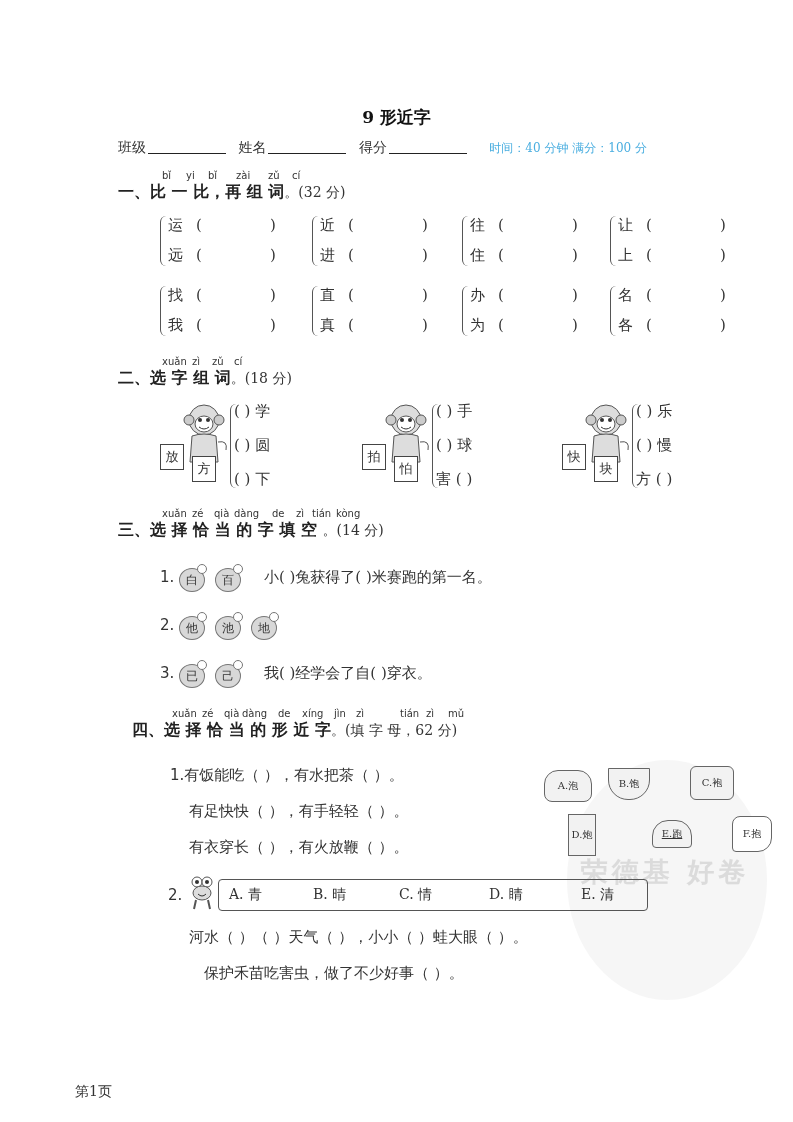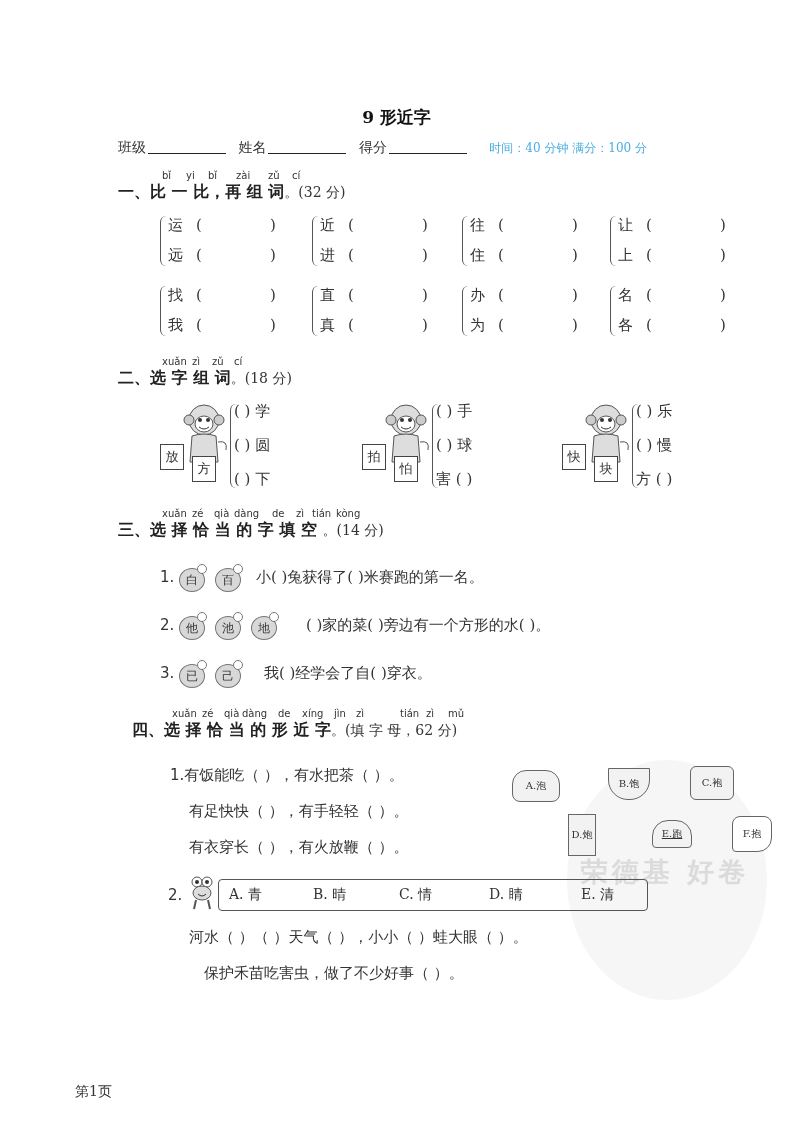--- a/index.html
+++ b/index.html
@@ -196,26 +196,25 @@
   <span style="left:192px">tián</span>
   <span style="left:216px">kòng</span>
 </div>
 <div class="abs sec-head" style="top:520px;left:118px;">
   <span>三、</span><span>选 择 恰 当  的 字 填 空 </span><span class="pts">。(14 分)</span>
 </div>
 
 <div class="q3" style="top:564px;">
   <span class="num">1.</span>
   <span class="snail"><span class="shell">白</span><span class="eye"></span></span><span class="snail"><span class="shell">百</span><span class="eye"></span></span>
-  <span style="margin-left:0">小(       )兔获得了(       )米赛跑的第一名。</span>
+  <span style="margin-left:8px">小(       )兔获得了(       )米赛跑的第一名。</span>
 </div>
 <div class="q3" style="top:612px;">
   <span class="num">2.</span>
   <span class="snail"><span class="shell">他</span><span class="eye"></span></span><span class="snail"><span class="shell">池</span><span class="eye"></span></span><span class="snail"><span class="shell">地</span><span class="eye"></span></span>
-  <span style="margin-left:14px">(       )家的菜(       )旁边有一个方形的水(       )。</span>
 </div>
 <div class="q3" style="top:660px;">
   <span class="num">3.</span>
   <span class="snail"><span class="shell">已</span><span class="eye"></span></span><span class="snail"><span class="shell">己</span><span class="eye"></span></span>
   <span style="margin-left:8px">我(       )经学会了自(       )穿衣。</span>
 </div>
 
 <div class="watermark"></div>
 <div class="watermark-text" style="width:190px;white-space:normal;line-height:44px;text-align:center;">荣德基 好卷</div>
 
@@ -235,21 +234,21 @@
 <div class="abs sec-head" style="top:720px;left:132px;">
   <span>四、</span><span>选 择 恰 当 的 形 近 字</span><span class="pts">。(填 字 母，62 分)</span>
 </div>
 
 <div class="q4" style="left:170px;top:766px;">
   <span style="font-family:'DejaVu Sans',sans-serif">1.</span><span>有饭能吃（       ），有水把茶（       ）。</span>
 </div>
 <div class="q4" style="left:189px;top:802px;">有足快快（       ），有手轻轻（       ）。</div>
 <div class="q4" style="left:189px;top:838px;">有衣穿长（       ），有火放鞭（       ）。</div>
 
-<div class="pic" style="left:512px;top:770px;width:46px;height:30px;border-radius:14px 14px 8px 8px;line-height:30px;">A.泡</div>
+<div class="pic" style="left:544px;top:770px;width:46px;height:30px;border-radius:14px 14px 8px 8px;line-height:30px;">A.泡</div>
 <div class="pic" style="left:608px;top:768px;width:40px;height:30px;border-radius:0 0 20px 20px;line-height:30px;">B.饱</div>
 <div class="pic" style="left:690px;top:766px;width:42px;height:32px;border-radius:6px;line-height:32px;">C.袍</div>
 <div class="pic" style="left:568px;top:814px;width:26px;height:40px;line-height:40px;">D.炮</div>
 <div class="pic" style="left:652px;top:820px;width:38px;height:26px;border-radius:16px 16px 4px 4px;line-height:26px;text-decoration:underline;">E.跑</div>
 <div class="pic" style="left:732px;top:816px;width:38px;height:34px;border-radius:8px 8px 14px 4px;background:#fff;line-height:34px;">F.抱</div>
 
 <div class="q4" style="left:168px;top:886px;font-family:'DejaVu Sans',sans-serif;">2.</div>
 <svg class="frog" viewBox="0 0 24 34">
   <circle cx="7" cy="6" r="5" fill="#fff" stroke="#555"></circle>
     <circle cx="17" cy="6" r="5" fill="#fff" stroke="#555"></circle>

